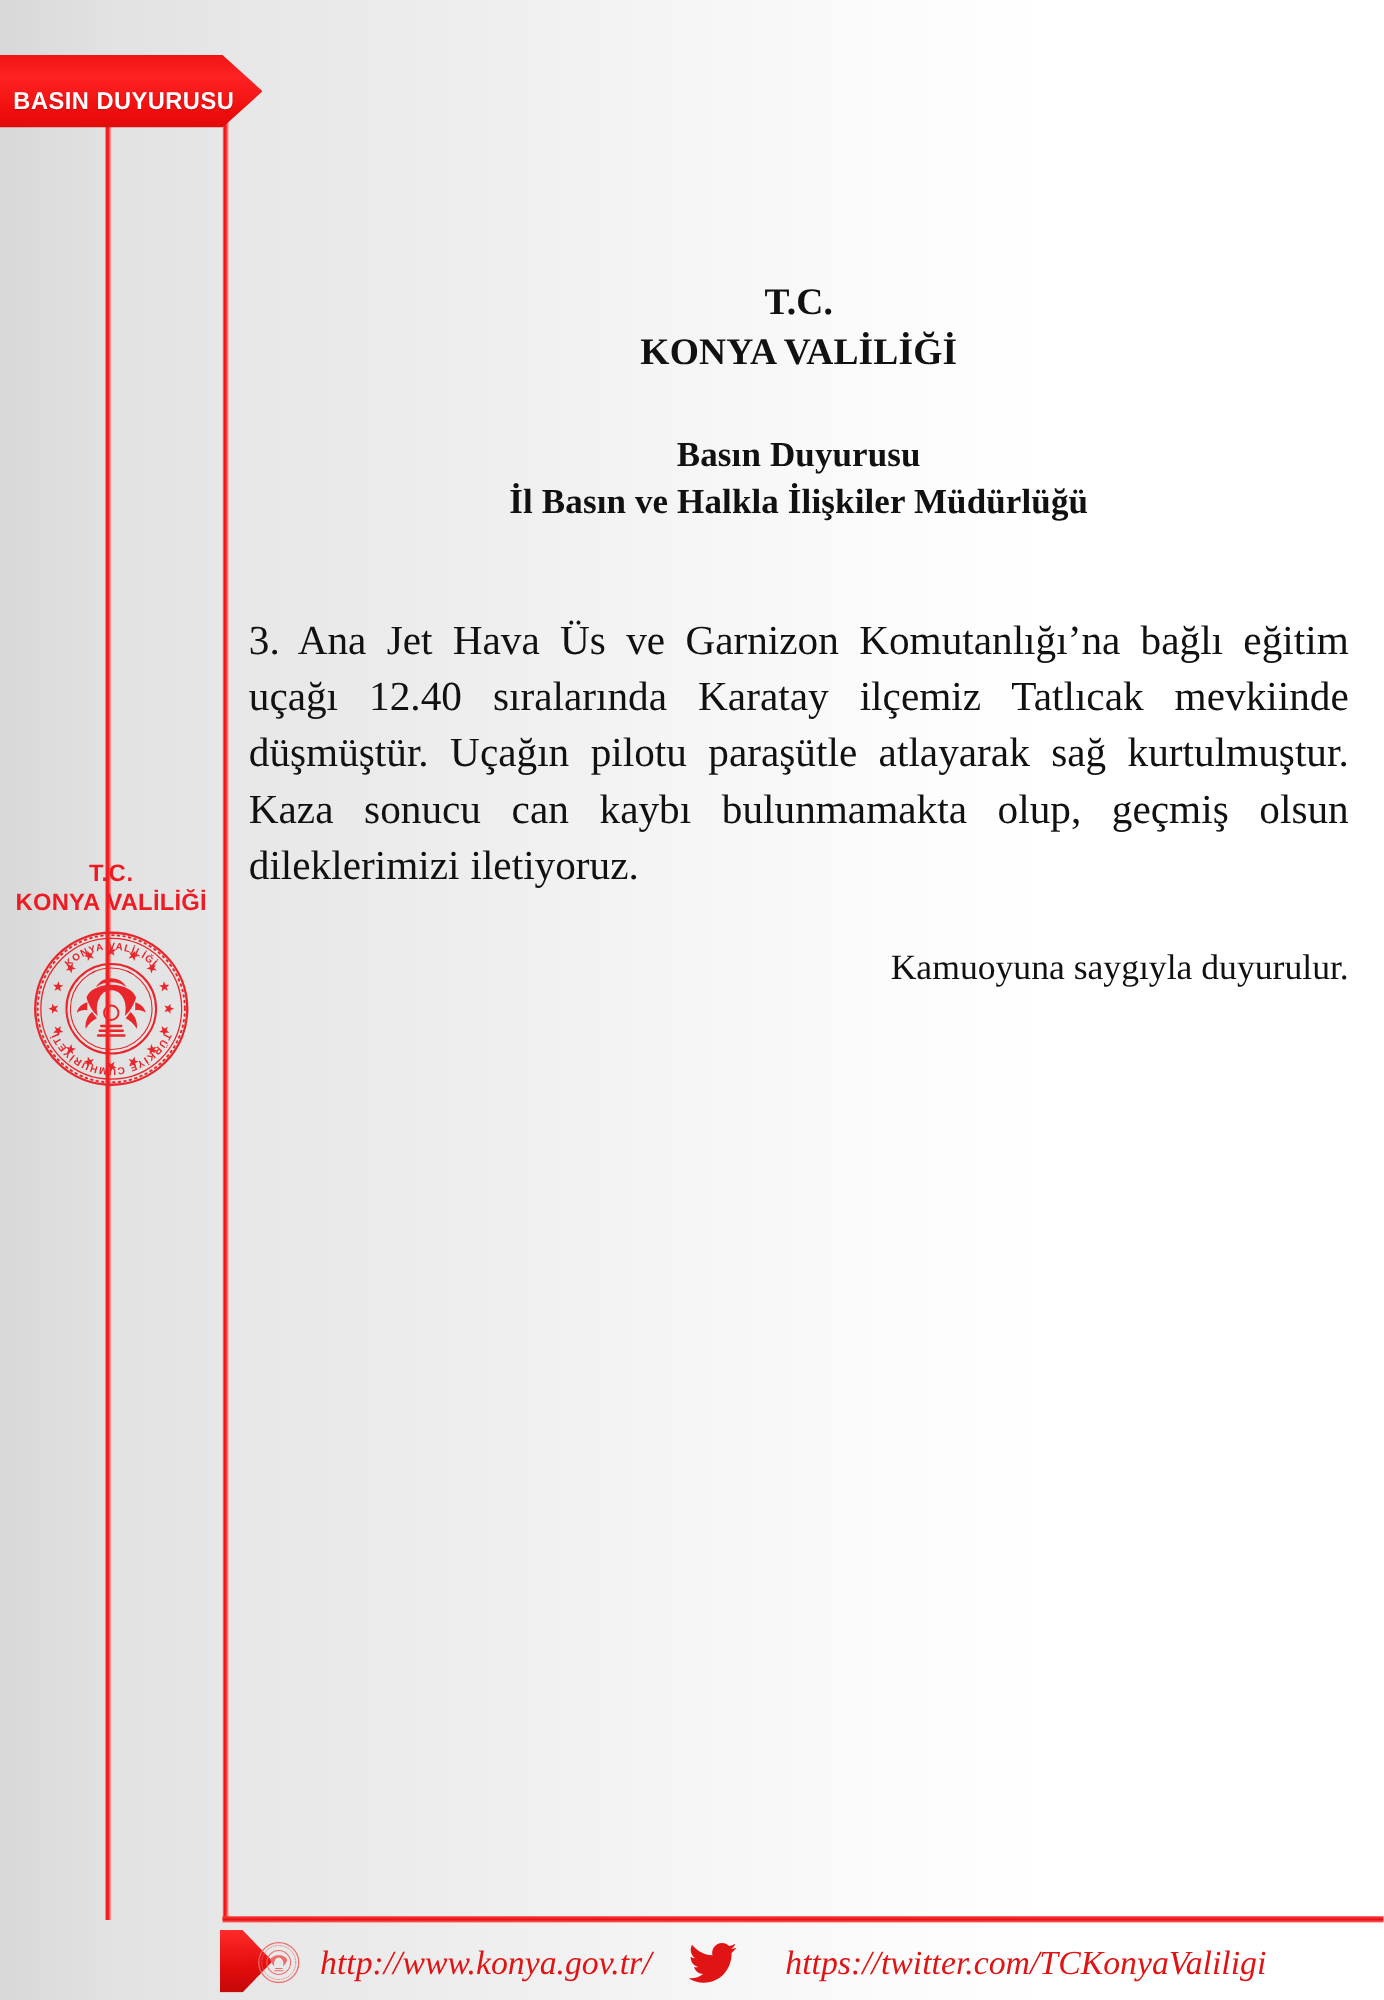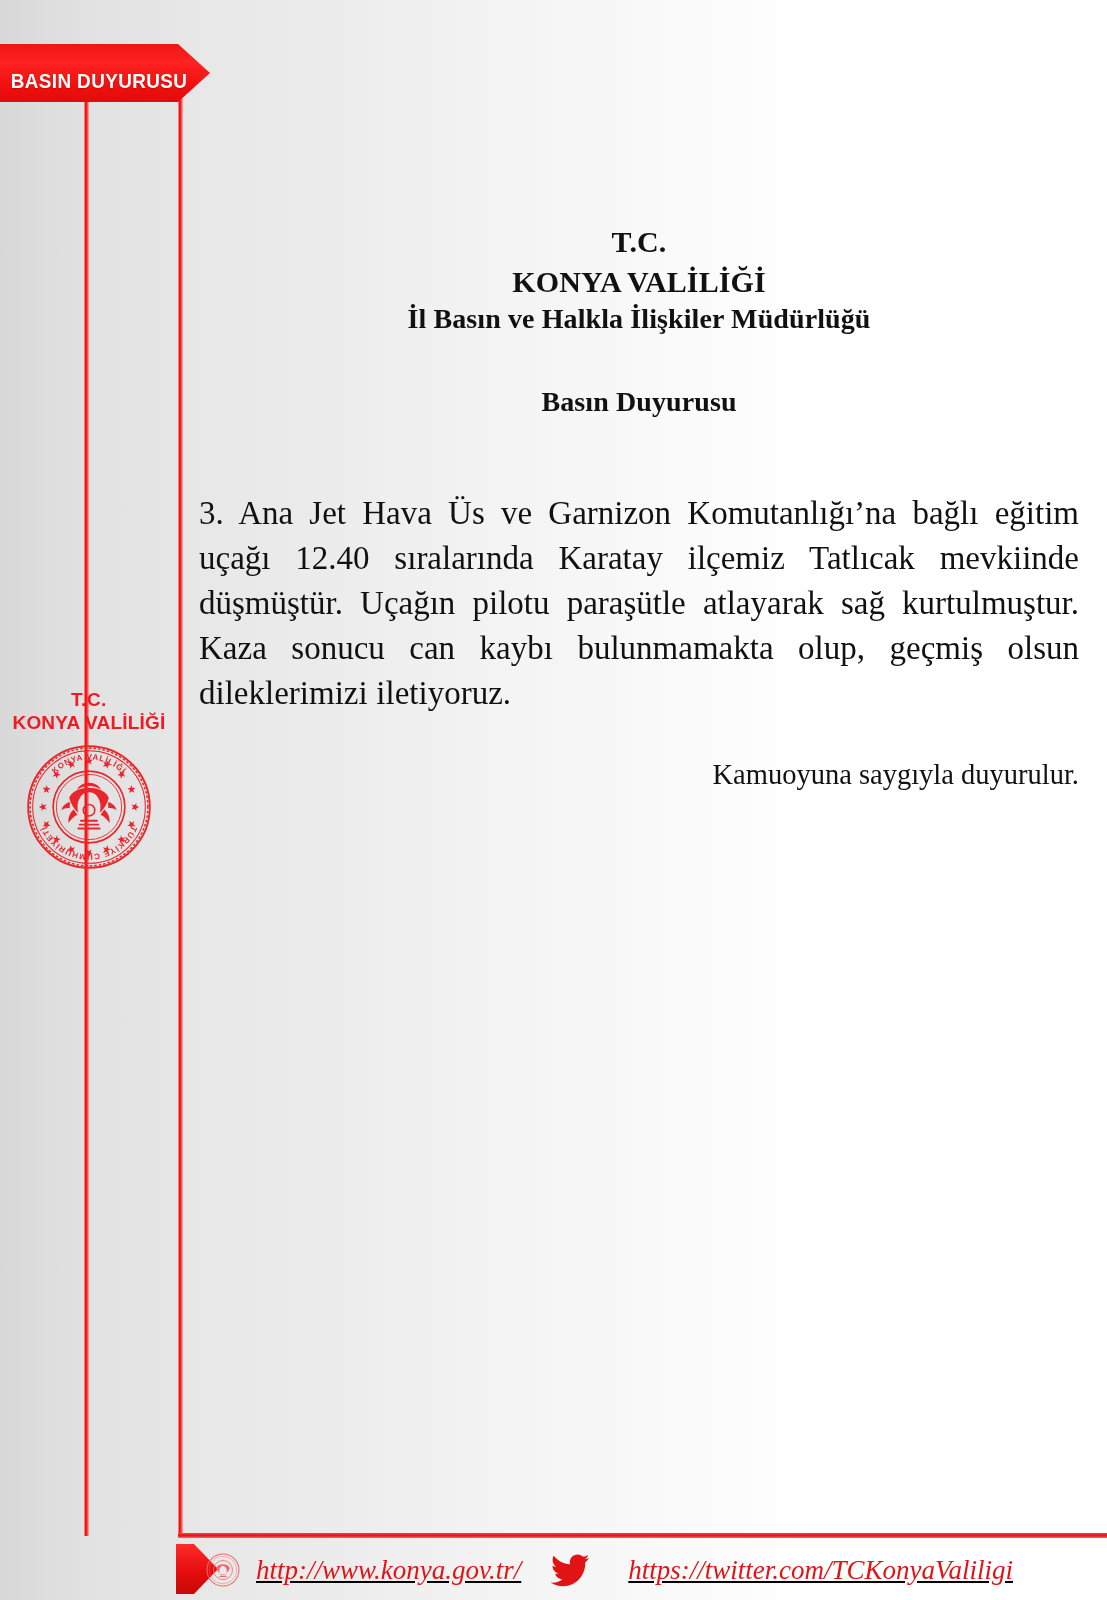--- a/index.html
+++ b/index.html
@@ -160,21 +160,20 @@
   }
   #footer {
     position: absolute;
     left: 206px;
     top: 1540px;
     width: 901px;
     height: 60px;
     display: flex;
     align-items: center;
     z-index: 6;
-    text-decoration: underline;
   }
   #footer-seal { width: 34px; height: 34px; flex: 0 0 auto; }
   .footer-link {
     color: #e01414;
     font-family: "Liberation Serif", "DejaVu Serif", serif;
     font-style: italic;
     font-size: 27px;
     white-space: nowrap;
   }
   #footer-web   { margin-left: 16px; }
@@ -283,22 +282,22 @@
       <path d="M124,104 c6,5 9,13 8,21 c-4,-6 -9,-11 -14,-13 z"></path>
     </g>
   </svg>
 </div>
 
 <div id="doc">
 
   <div id="letterhead">
     <div class="lh-line" id="lh-tc">T.C.</div>
     <div class="lh-line" id="lh-org">KONYA VALİLİĞİ</div>
+    <div class="lh-line" id="lh-subject">Basın Duyurusu</div>
     <div class="lh-line" id="lh-dept">İl Basın ve Halkla İlişkiler Müdürlüğü</div>
-    <div class="lh-line" id="lh-subject">Basın Duyurusu</div>
   </div>
 
   <div id="content">
     <p class="para" id="para-tight">3. Ana Jet Hava Üs ve Garnizon Komutanlığı’na bağlı eğitim uçağı 12.40 sıralarında Karatay ilçemiz Tatlıcak mevkiinde  düşmüştür. Uçağın pilotu paraşütle atlayarak sağ kurtulmuştur. Kaza sonucu can kaybı bulunmamakta olup, geçmiş olsun dileklerimizi iletiyoruz.</p>
     <p id="para-closing">Kamuoyuna saygıyla duyurulur.</p>
   </div>
 
 </div>
 
 <div id="footer-rule"></div>

